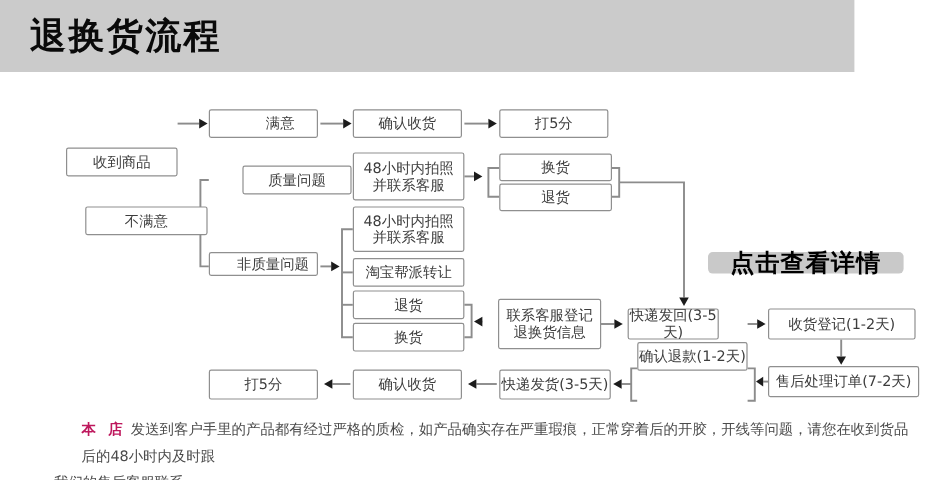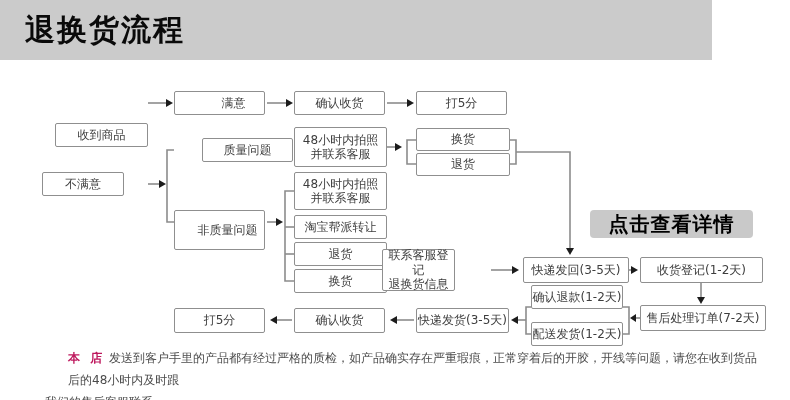--- a/index.html
+++ b/index.html
@@ -4,21 +4,21 @@
 <style>
   html,body{margin:0;padding:0;background:#fff;}
   #stage{position:relative;width:790px;height:400px;background:#fff;overflow:hidden;
          font-family:"DejaVu Sans","Liberation Sans",sans-serif;}
   #header{position:absolute;left:0;top:0;width:712px;height:60px;background:#cbcbcb;}
   #title{position:absolute;left:25px;top:10px;font-size:30px;font-weight:bold;color:#0a0a0a;letter-spacing:2px;}
   .box{position:absolute;background:#fff;border:1.6px solid #8f8f8f;border-radius:2px;
        display:flex;align-items:center;justify-content:center;text-align:center;
        font-size:12px;line-height:1.2;color:#3d3d3d;white-space:pre-line;box-sizing:border-box;}
   #connectors{position:absolute;left:0;top:0;}
-  #cta{position:absolute;left:590px;top:210px;width:163px;height:28px;background:#c9c9c9;
+  #cta{position:absolute;left:590px;top:210px;width:163px;height:18px;background:#c9c9c9;
        border-radius:4px;display:flex;align-items:center;justify-content:center;
        font-size:20px;font-weight:bold;color:#000;cursor:pointer;letter-spacing:1px;}
   #footer{position:absolute;left:45px;top:347px;width:715px;font-size:12px;color:#4b4b4b;line-height:22px;}
   #footer .l1{margin-left:23px;}
   #footer .pfx{font-weight:bold;color:#be185d;letter-spacing:3px;}
   svg line, svg path{stroke:#8c8c8c;stroke-width:1.6;fill:none;}
   svg polygon{fill:#1c1c1c;stroke:none;}
 </style>
 </head>
 <body>
@@ -103,40 +103,39 @@
       <line x1="292" y1="320" x2="277" y2="320"></line>
         <polygon points="277,316 277,324 270,320"></polygon>
     </g>
   </svg>
 
   <div class="box" style="left:55px;top:91px;width:93px;height:24px;margin-top:32px;">收到商品</div>
   <div class="box" style="left:174px;top:91px;width:91px;height:24px;padding-left:28px;">满意</div>
   <div class="box" style="left:294px;top:91px;width:91px;height:24px;">确认收货</div>
   <div class="box" style="left:416px;top:91px;width:91px;height:24px;">打5分</div>
 
-  <div class="box" style="left:42px;top:172px;width:82px;height:24px;">不满意</div>
+  <div class="box" style="left:71px;top:172px;width:102px;height:24px;">不满意</div>
   <div class="box" style="left:174px;top:138px;width:91px;height:24px;margin-left:28px;">质量问题</div>
   <div class="box" style="left:294px;top:127px;width:93px;height:40px;">48小时内拍照
 并联系客服</div>
   <div class="box" style="left:416px;top:128px;width:94px;height:23px;">换货</div>
   <div class="box" style="left:416px;top:153px;width:94px;height:23px;">退货</div>
 
-  <div class="box" style="left:174px;top:210px;width:91px;height:40px;padding-left:16px;">非质量问题</div>
+  <div class="box" style="left:174px;top:210px;width:91px;height:20px;padding-left:16px;">非质量问题</div>
   <div class="box" style="left:294px;top:172px;width:93px;height:38px;">48小时内拍照
 并联系客服</div>
   <div class="box" style="left:294px;top:215px;width:93px;height:24px;">淘宝帮派转让</div>
   <div class="box" style="left:294px;top:242px;width:93px;height:24px;">退货</div>
   <div class="box" style="left:294px;top:269px;width:93px;height:24px;">换货</div>
 
-  <div class="box" style="left:382px;top:249px;width:73px;height:42px;">联系客服登记
+  <div class="box" style="left:415px;top:249px;width:86px;height:42px;">联系客服登记
 退换货信息</div>
-  <div class="box" style="left:523px;top:257px;width:106px;height:26px;">快递发回(3-5天)</div>
+  <div class="box" style="left:523px;top:257px;width:76px;height:26px;">快递发回(3-5天)</div>
   <div class="box" style="left:640px;top:257px;width:123px;height:26px;">收货登记(1-2天)</div>
   <div class="box" style="left:531px;top:285px;width:92px;height:24px;">确认退款(1-2天)</div>
-  <div class="box" style="left:531px;top:322px;width:92px;height:24px;">配送发货(1-2天)</div>
   <div class="box" style="left:640px;top:305px;width:126px;height:26px;">售后处理订单(7-2天)</div>
 
   <div class="box" style="left:416px;top:308px;width:93px;height:25px;text-align:center;">快递发货(3-5天)</div>
   <div class="box" style="left:294px;top:308px;width:91px;height:25px;">确认收货</div>
   <div class="box" style="left:174px;top:308px;width:91px;height:25px;">打5分</div>
 
   <div id="cta">点击查看详情</div>
 
   <div id="footer">
     <div class="l1"><span class="pfx">本 店</span><span> 发送到客户手里的产品都有经过严格的质检，如产品确实存在严重瑕痕，正常穿着后的开胶，开线等问题，请您在收到货品后的48小时内及时跟</span></div>

